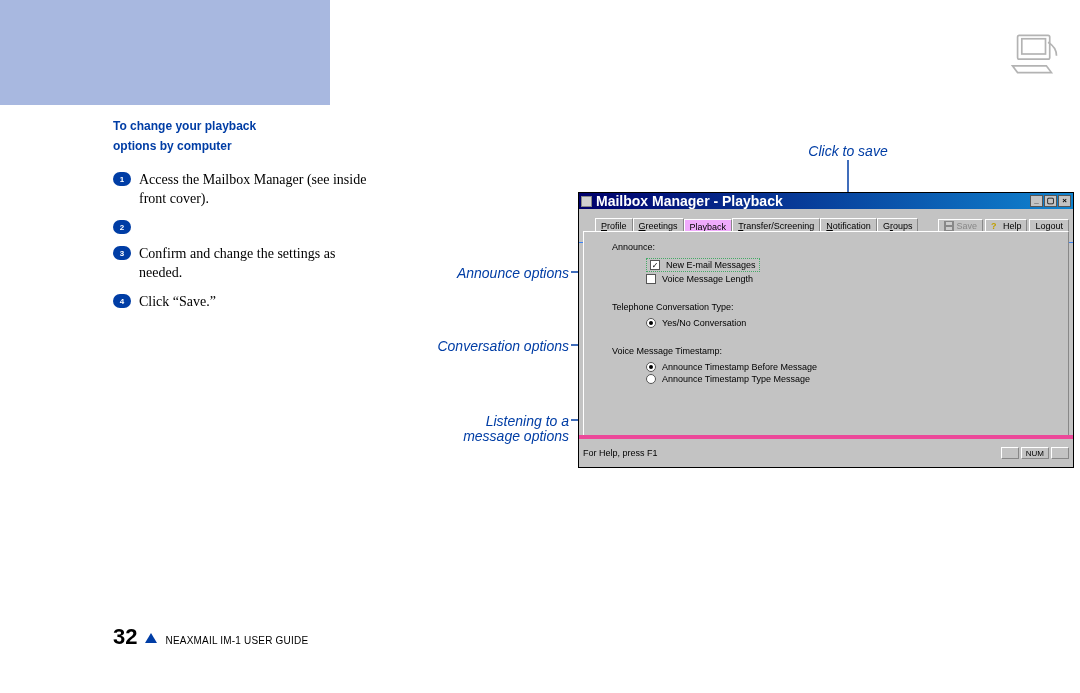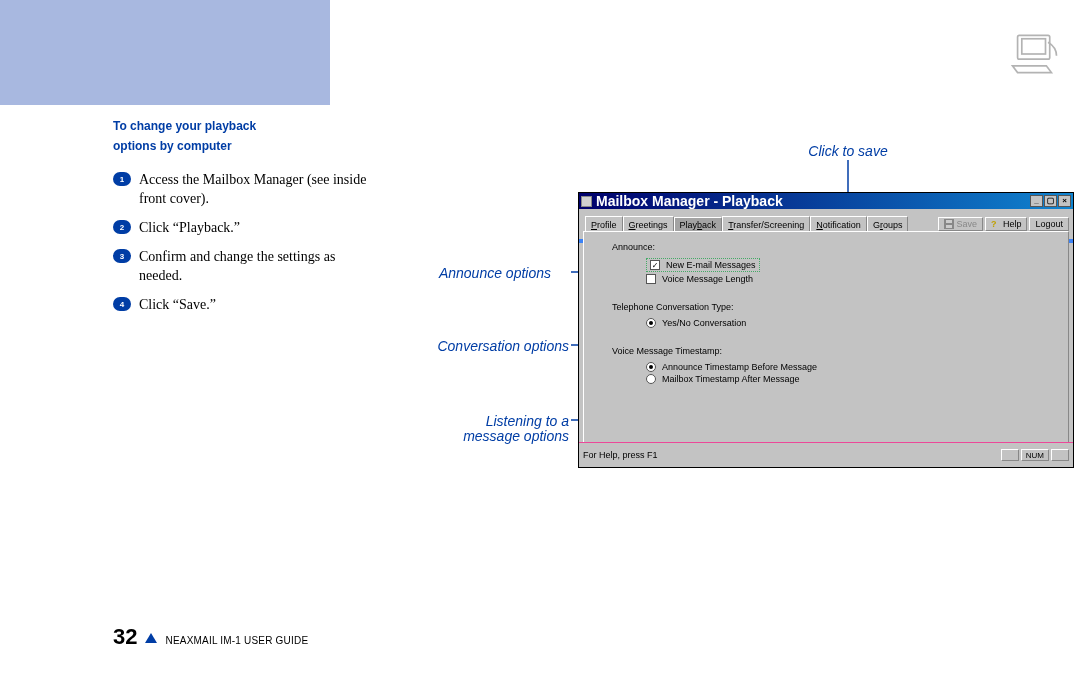--- a/index.html
+++ b/index.html
@@ -9,45 +9,45 @@
   .corner-icon { position: absolute; right: 18px; top: 32px; width: 55px; height: 44px; opacity: .5; }
   .corner-icon svg { width: 55px; height: 44px; stroke: #6a6a6a; fill: none; stroke-width: 2; }
   .content { position: absolute; left: 113px; top: 116px; width: 920px; }
   .section-title { color: #003da5; font-weight: 900; font-size: 12px; line-height: 20px; font-family: Arial, Helvetica, sans-serif; }
   .steps { margin-top: 14px; width: 260px; }
   .step { display: flex; align-items: flex-start; margin-bottom: 10px; font-size: 14px; line-height: 19px; font-family: Georgia, 'Times New Roman', serif; }
   .step-num { flex: 0 0 18px; width: 14px; height: 14px; border-radius: 7px; background: #003da5; color: #fff; font-size: 8px; font-weight: bold; font-family: Arial, sans-serif; display: inline-flex; align-items: center; justify-content: center; margin-right: 8px; margin-top: 2px; }
   .step-text { flex: 1; }
   .annot { position: absolute; color: #003da5; font-style: italic; font-size: 14px; font-family: Arial, sans-serif; text-align: right; line-height: 15px; }
   .annot-save { left: 788px; top: 144px; width: 120px; text-align: center; }
-  .annot-announce { left: 411px; top: 266px; width: 140px; font-style: italic; }
+  .annot-announce { left: 429px; top: 266px; width: 140px; font-style: italic; }
   .annot-conv { left: 429px; top: 339px; width: 140px; }
   .annot-listen { left: 429px; top: 414px; width: 140px; }
   .lead-line { position: absolute; stroke: #003da5; stroke-width: 1.5; fill: none; }
   .screenshot { position: absolute; left: 578px; top: 192px; width: 496px; height: 276px; border: 1px solid #000; background: #c3c3c3; font-family: Tahoma, Arial, sans-serif; font-size: 9px; }
   .ss-titlebar { height: 16px; background: linear-gradient(to right,#00006b,#1084d0); color:#fff; display:flex; align-items:center; padding:0 2px; justify-content: space-between; }
   .ss-title { display:flex; align-items:center; gap:4px; font-size:14px; font-weight:bold; }
   .ss-title-icon { width:11px; height:11px; background:#d0d0d0; border:1px solid #888; display:inline-block; }
   .ss-winbtns { display:flex; gap:1px; }
   .ss-winbtn { width:13px; height:12px; background:#c3c3c3; border:1px solid #555; font-size:8px; line-height:10px; text-align:center; color:#000; font-weight:bold; }
-  .ss-tabs { height: 34px; background:#c3c3c3; border-bottom:4px solid #3b82f6; display:flex; align-items:center; padding-left:6px; font-size:9px; }
+  .ss-tabs { height: 34px; background:#c3c3c3; border-bottom:1px solid #3b82f6; display:flex; align-items:center; padding-left:16px; font-size:9px; }
   .ss-tab { height:16px; padding:0 5px; border:1px solid #fff; border-bottom:none; border-right-color:#888; border-top-color:#fff; background:#c3c3c3; display:flex; align-items:center; margin-right:0px; }
   .ss-tab u { text-decoration: underline; }
-  .ss-tab.active { background:#a3a3a3; border-top-color:#fff; border-bottom:1px solid #c3c3c3; position:relative; top:1px; }
+  .ss-tab.active { background:#f0abfc; border-top-color:#fff; border-bottom:1px solid #c3c3c3; position:relative; top:1px; }
   .ss-tab-right { margin-left:auto; display:flex; align-items:center; padding-right:4px; gap:2px; }
   .ss-btn { padding:1px 5px; border:1px solid #888; border-top-color:#fff; border-left-color:#fff; background:#c3c3c3; display:flex; align-items:center; gap:2px; font-size:9px; }
   .ss-btn.disabled { color:#888; }
   .ss-btn .ico { width:10px; height:10px; display:inline-block; }
   .ss-body { position:absolute; left:4px; top:38px; right:4px; bottom:18px; background:#c3c3c3; border:1px solid #888; border-top-color:#fff; border-left-color:#fff; padding:10px 28px; font-size:9px; color:#000; }
   .ss-group-label { margin-bottom:6px; }
   .ss-row { display:flex; align-items:center; margin:2px 0; gap:6px; }
   .ss-cb, .ss-rb { width:10px; height:10px; background:#fff; border:1px solid #555; display:flex; align-items:center; justify-content:center; font-size:8px; }
   .ss-rb { border-radius:50%; }
   .ss-rb .dot { width:4px; height:4px; border-radius:50%; background:#000; }
-  .ss-status { position:absolute; left:0; right:0; bottom:0; height:25px; border-top:1px solid #ec4899; background:#c3c3c3; display:flex; align-items:center; padding:0 4px; font-size:9px; justify-content:space-between; }
+  .ss-status { position:absolute; left:0; right:0; bottom:0; height:32px; border-top:4px solid #ec4899; background:#c3c3c3; display:flex; align-items:center; padding:0 4px; font-size:9px; justify-content:space-between; }
   .ss-status-right { display:flex; gap:2px;text-align:center; }
   .ss-status-cell { border:1px solid #888; border-top-color:#fff; border-left-color:#fff; padding:0 4px; height:12px; display:flex; align-items:center; font-size:8px; }
   .footer { position:absolute; left:113px; bottom:43px; display:flex; align-items:baseline; gap:8px; }
   .page-num { font-size:22px; font-weight:900; font-family: Arial, sans-serif; }
   .tri { display:inline-block; width:0; height:0; border-left:6px solid transparent; border-right:6px solid transparent; border-bottom:10px solid #003da5; vertical-align: baseline; position:relative; top:-1px; }
   .guide-name { font-size:10px; letter-spacing:.2px; font-family: Arial, sans-serif; }
 </style>
 </head>
 <body>
 
@@ -68,21 +68,20 @@
       <div>To change your playback</div>
       <div>options by computer</div>
     </div>
     <ol class="steps">
       <li class="step">
         <span class="step-num">1</span>
         <span class="step-text">Access the Mailbox Manager (see inside front cover).</span>
       </li>
       <li class="step">
         <span class="step-num">2</span>
-        <span class="step-text">Click “Playback.”</span>
       </li>
       <li class="step">
         <span class="step-num">3</span>
         <span class="step-text">Confirm and change the settings as needed.</span>
       </li>
       <li class="step">
         <span class="step-num">4</span>
         <span class="step-text">Click “Save.”</span>
       </li>
     </ol>
@@ -189,21 +188,21 @@
 
       <div class="ss-group-label" style="margin-top:18px">Voice Message Timestamp:</div>
       <div class="ss-row" style="margin-left:34px;">
         <span class="ss-rb">
             <span class="dot"></span>
           </span>
         <span>Announce Timestamp Before Message</span>
       </div>
       <div class="ss-row" style="margin-left:34px;">
         <span class="ss-rb"></span>
-        <span>Mailbox Timestamp After Message</span>
+        <span>Announce Timestamp Type Message</span>
       </div>
     </div>
 
     <div class="ss-status">
       <span>For Help, press F1</span>
       <div class="ss-status-right">
         <span class="ss-status-cell" style="width:18px"></span>
         <span class="ss-status-cell">NUM</span>
         <span class="ss-status-cell" style="width:18px"></span>
       </div>

